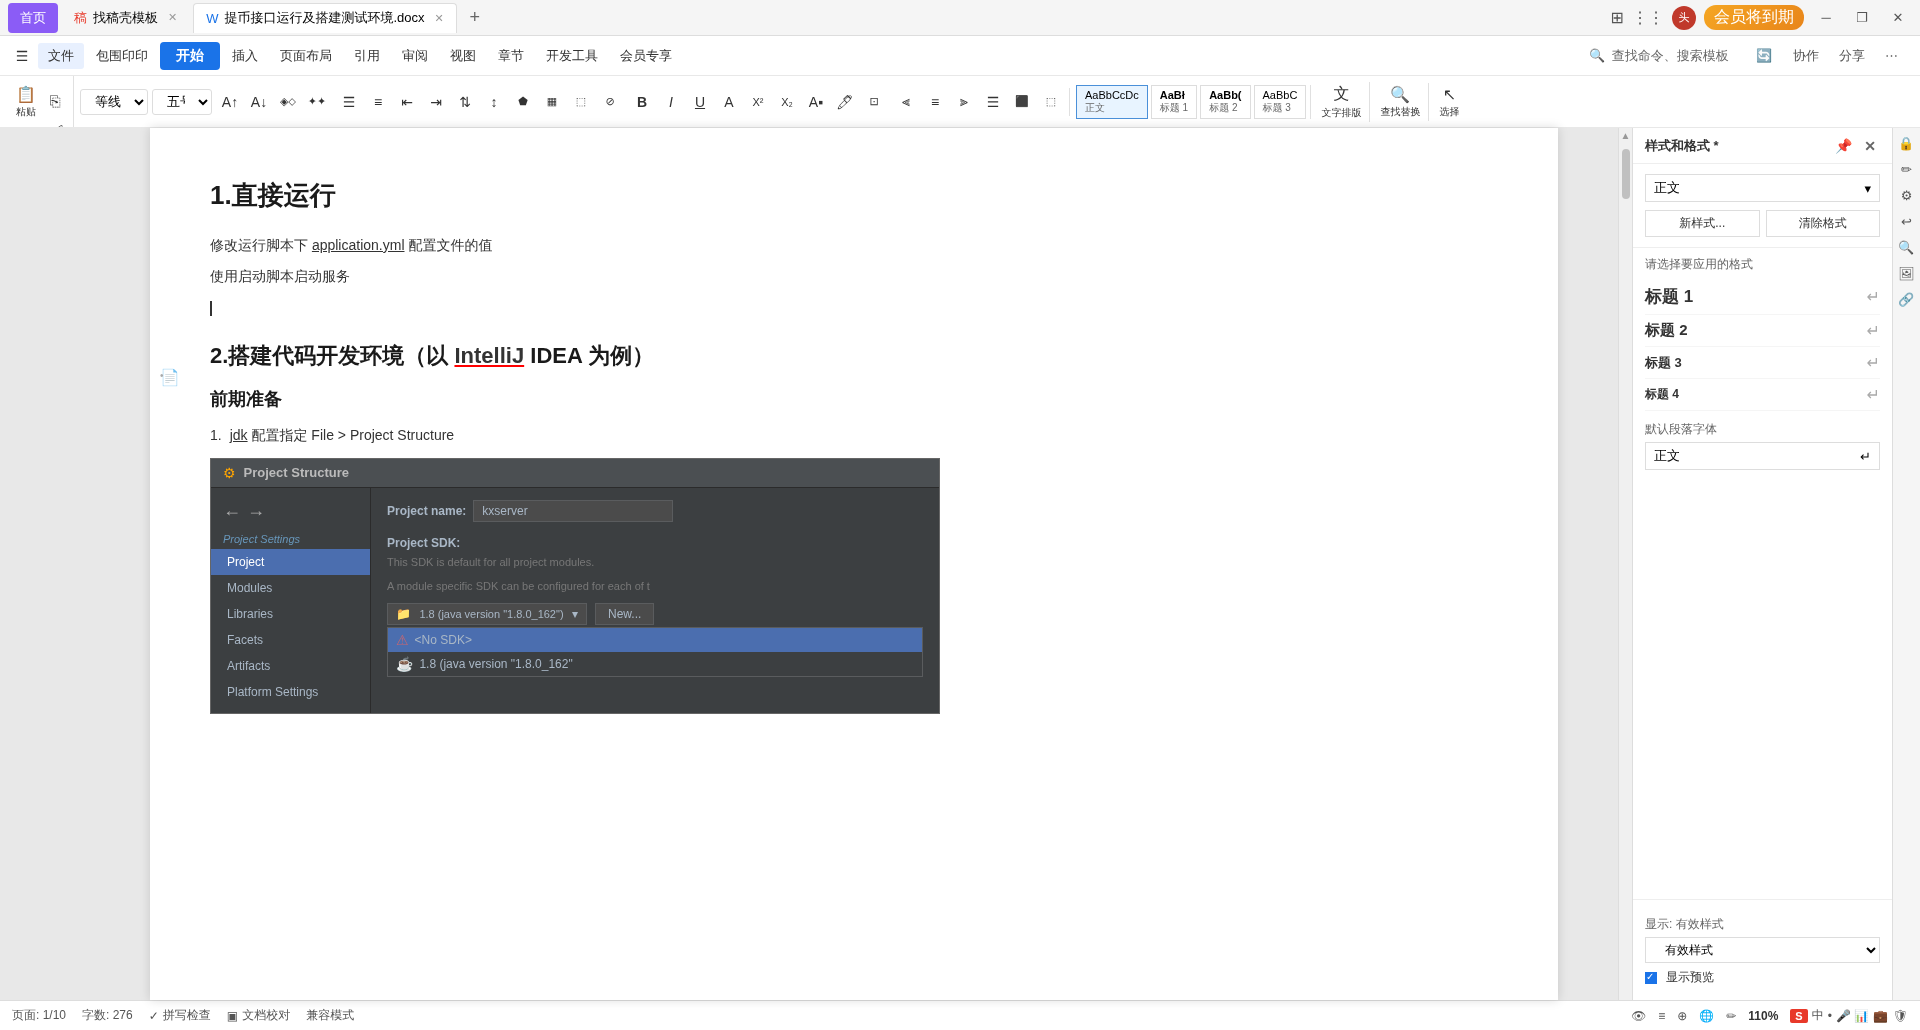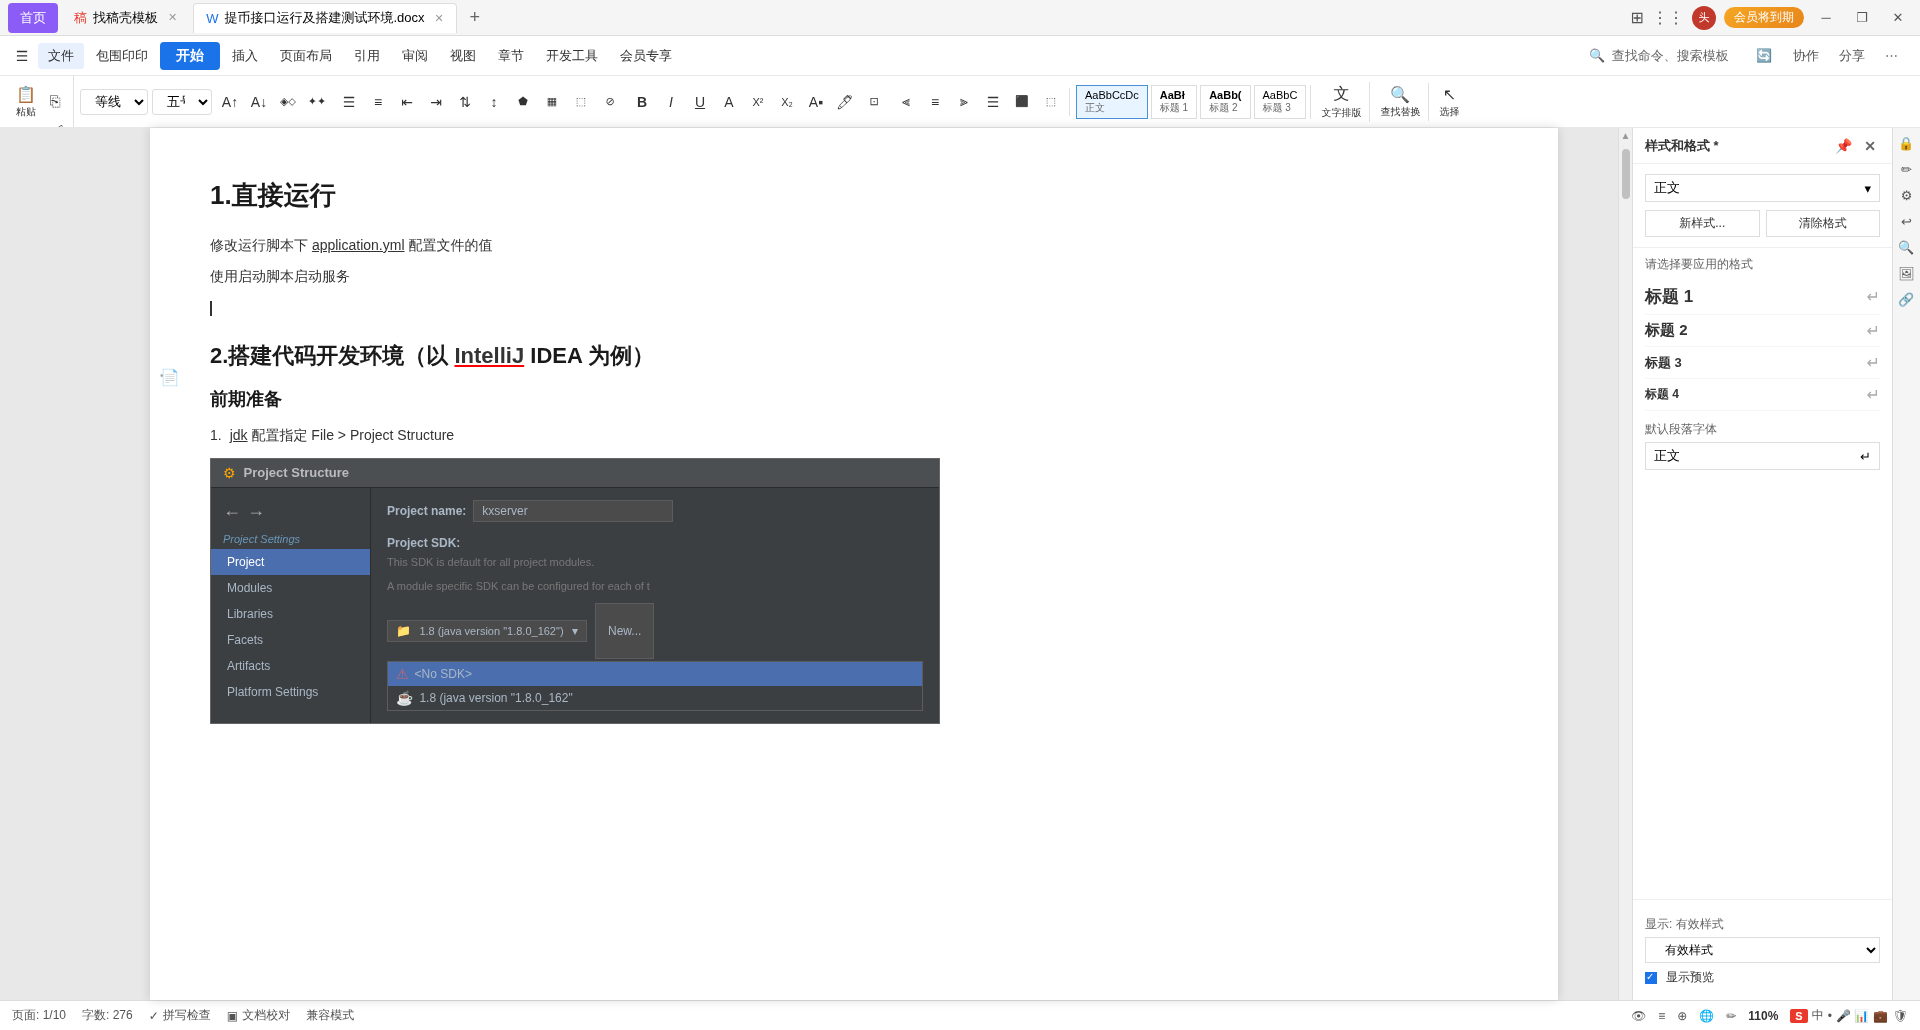--- a/index.html
+++ b/index.html
@@ -41,21 +41,21 @@
     .title-bar-right {
       margin-left: auto;
       display: flex;
       align-items: center;
       gap: 8px;
     }
     .win-btn { width: 28px; height: 28px; display: flex; align-items: center; justify-content: center; cursor: pointer; font-size: 13px; color: #555; }
     .member-badge {
       background: linear-gradient(135deg, #f5a623, #e8851a);
       color: white;
-      font-size: 12px;
+      font-size: 16px;
       padding: 2px 10px;
       border-radius: 12px;
       cursor: pointer;
     }
     .grid-icon { font-size: 16px; color: #555; cursor: pointer; }
     .avatar { width: 24px; height: 24px; border-radius: 50%; background: #c0392b; display: flex; align-items: center; justify-content: center; color: white; font-size: 11px; cursor: pointer; }
 
     
     .menu-bar {
       height: 40px;
@@ -425,21 +425,21 @@
       font-size: 12px;
       width: 200px;
       display: flex;
       align-items: center;
       justify-content: space-between;
     }
     .ij-sdk-btn {
       border: 1px solid #5a5c5e;
       background: #4b4b4b;
       color: #a9b7c6;
-      padding: 20px 12px;
+      padding: 3px 12px;
       font-size: 12px;
       cursor: pointer;
     }
     .ij-dropdown-overlay {
       background: #3c3f41;
       border: 1px solid #5a5c5e;
       margin-top: 2px;
     }
     .ij-dropdown-item {
       padding: 4px 8px;

